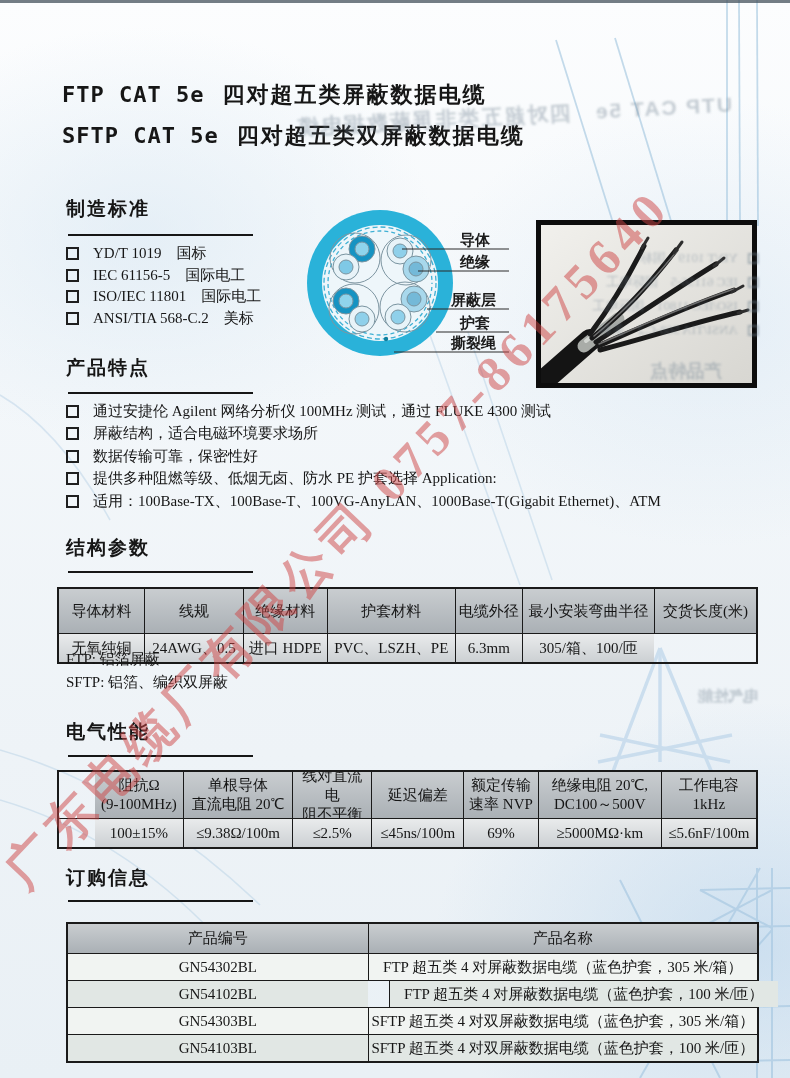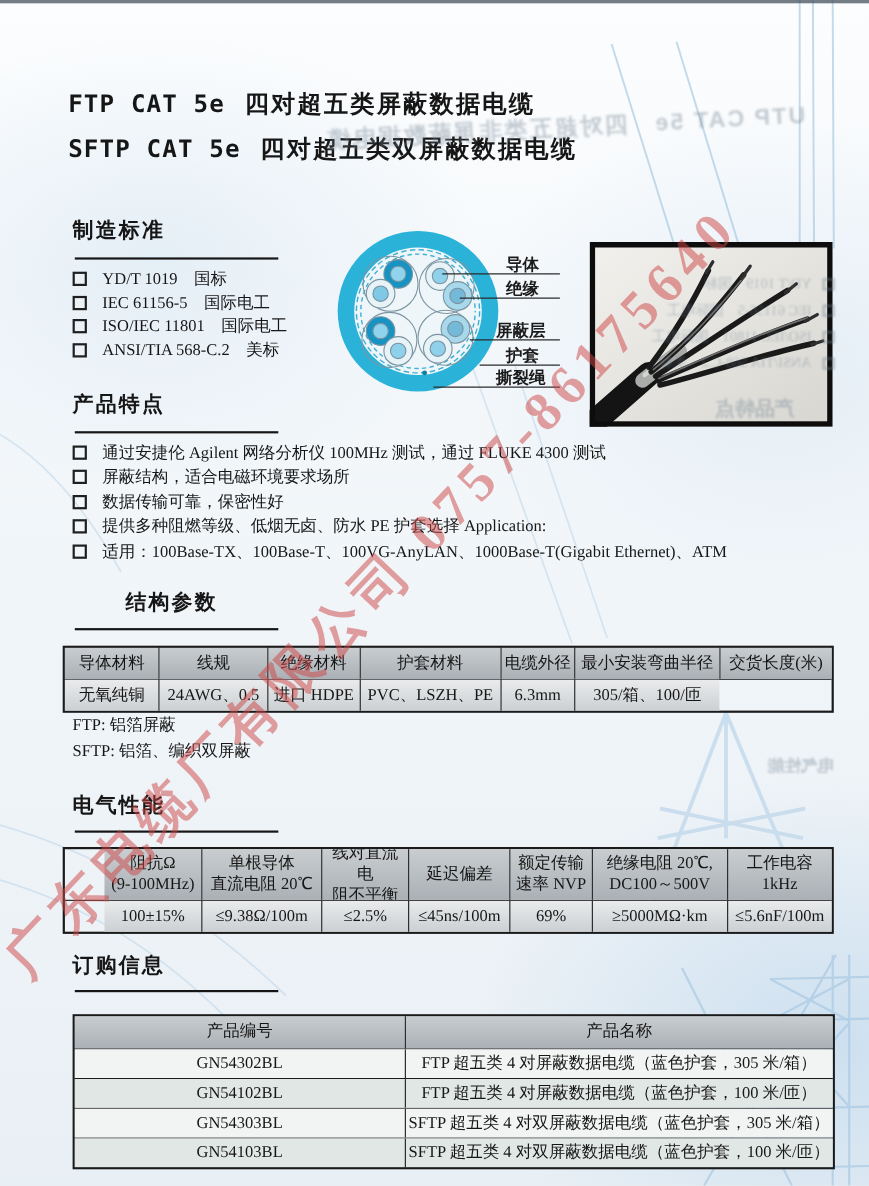--- a/index.html
+++ b/index.html
@@ -257,24 +257,24 @@
     <div class="row">
         <span class="sq"></span>
         <span>提供多种阻燃等级、低烟无卤、防水 PE 护套选择 Application:</span>
       </div>
     <div class="row">
         <span class="sq"></span>
         <span>适用：100Base-TX、100Base-T、100VG-AnyLAN、1000Base-T(Gigabit Ethernet)、ATM</span>
       </div>
   </div>
 
-  <div class="sec-h" style="top:535px;margin-left:48px;">结构参数</div>
+  <div class="sec-h" style="top:535px;">结构参数</div>
   <div class="sec-u" style="top:571px;"></div>
   <div class="tbl" style="left:57px;top:587px;width:697px;">
-    <div class="trow cols7a" style="height:28px;">
+    <div class="trow cols7a" style="height:44px;">
       <div class="tcell hd">导体材料</div>
       <div class="tcell hd">线规</div>
       <div class="tcell hd">绝缘材料</div>
       <div class="tcell hd">护套材料</div>
       <div class="tcell hd">电缆外径</div>
       <div class="tcell hd">最小安装弯曲半径</div>
       <div class="tcell hd">交货长度(米)</div>
     </div>
     <div class="trow cols7a" style="height:28px;">
       <div class="tcell vr">无氧纯铜</div>
@@ -336,21 +336,21 @@
   <div class="sec-u" style="top:900px;"></div>
   <div class="tbl" style="left:66px;top:922px;width:689px;">
     <div class="trow cols2" style="height:29px;">
       <div class="tcell hd">产品编号</div>
       <div class="tcell hd">产品名称</div>
     </div>
     <div class="trow cols2" style="height:26px;">
       <div class="tcell rowA">GN54302BL</div>
       <div class="tcell rowA">FTP 超五类 4 对屏蔽数据电缆（蓝色护套，305 米/箱）</div>
     </div>
-    <div class="trow cols2" style="height:26px;">
+    <div class="trow cols2" style="height:26px;gap:21px;">
       <div class="tcell rowB">GN54102BL</div>
       <div class="tcell rowB">FTP 超五类 4 对屏蔽数据电缆（蓝色护套，100 米/匝）</div>
     </div>
     <div class="trow cols2" style="height:26px;">
       <div class="tcell rowA">GN54303BL</div>
       <div class="tcell rowA">SFTP 超五类 4 对双屏蔽数据电缆（蓝色护套，305 米/箱）</div>
     </div>
     <div class="trow cols2" style="height:26px;">
       <div class="tcell rowB">GN54103BL</div>
       <div class="tcell rowB">SFTP 超五类 4 对双屏蔽数据电缆（蓝色护套，100 米/匝）</div>

